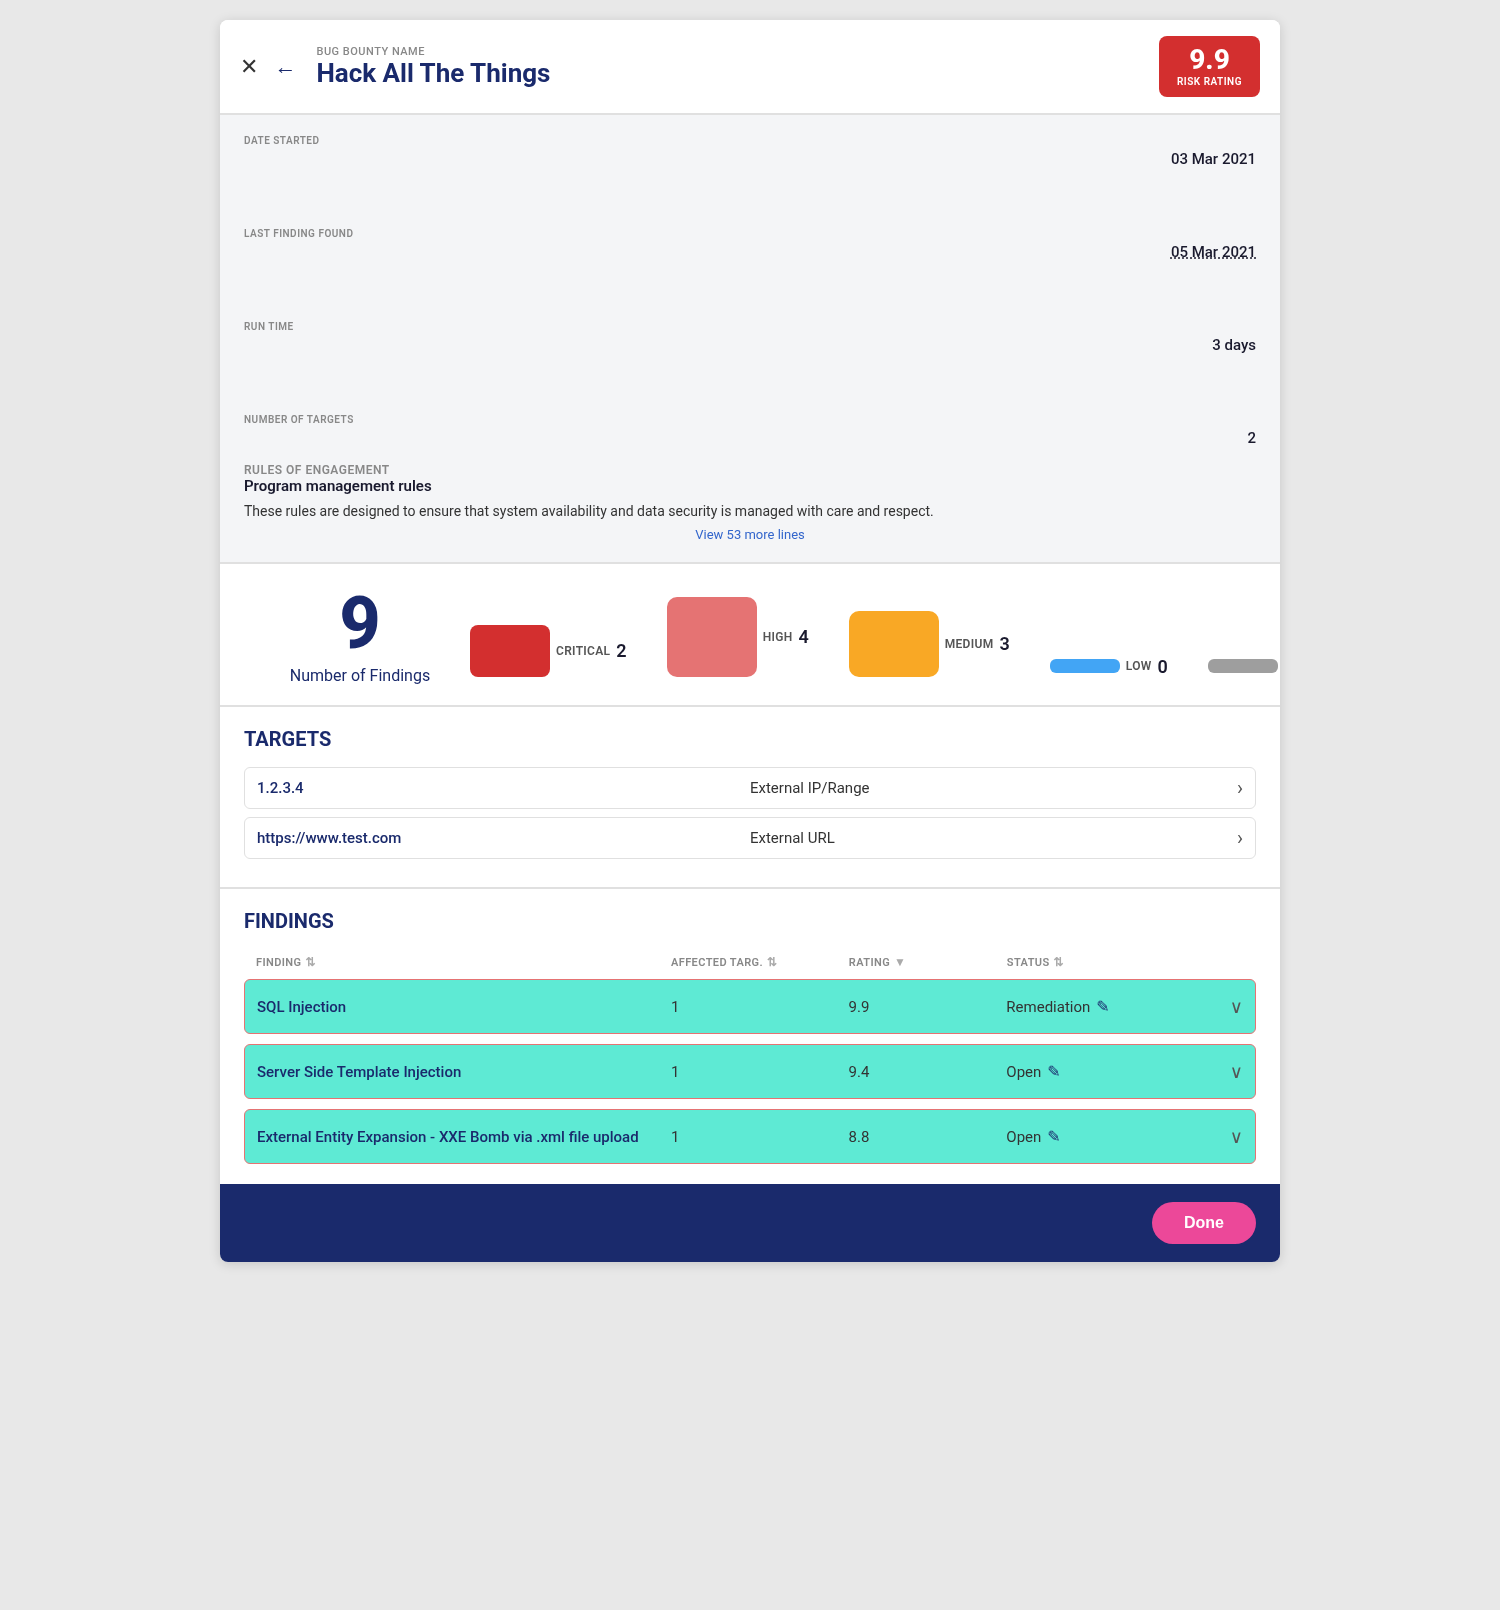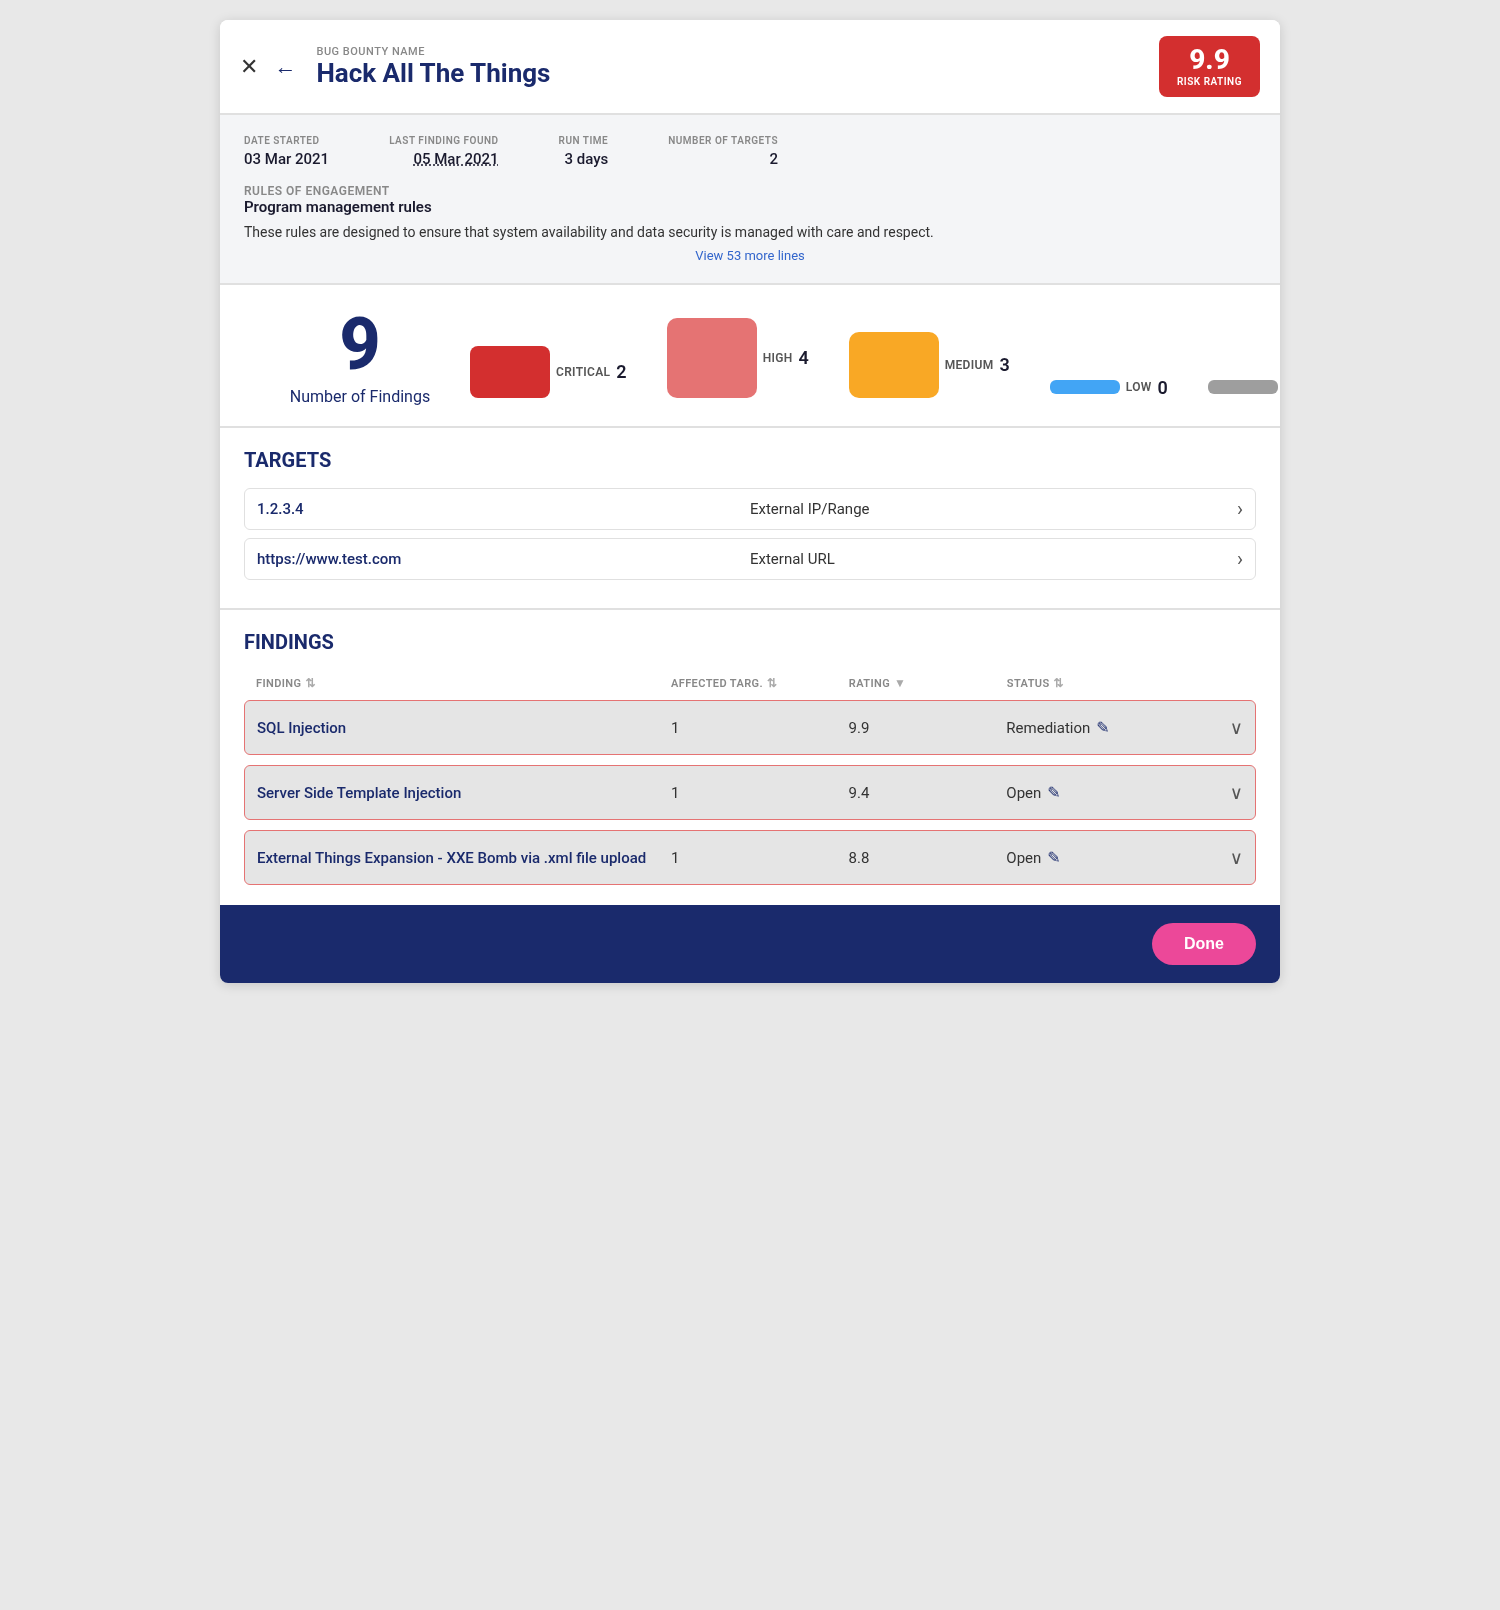--- a/index.html
+++ b/index.html
@@ -84,20 +84,21 @@
     
     .meta-section {
       background: #f4f5f7;
       padding: 20px 24px;
       border-bottom: 2px solid #e0e0e0;
     }
     .meta-row {
       display: flex;
       gap: 60px;
       margin-bottom: 16px;
+      flex-direction: column;
     }
     .meta-item {
       display: flex;
       flex-direction: column;
     }
     .meta-item-label {
       font-size: 10px;
       text-transform: uppercase;
       color: #888;
       font-weight: 600;
@@ -304,21 +305,21 @@
     .findings-col-header:nth-child(3) { width: 16%; }
     .findings-col-header:nth-child(4) { flex: 1; }
     .sort-icon { font-size: 12px; color: #aaa; }
     .finding-row {
       display: flex;
       align-items: center;
       padding: 16px 12px;
       border: 1.5px solid #e57373;
       border-radius: 6px;
       margin-bottom: 10px;
-      background: #e5e5e5;
+      background: #5eead4;
       cursor: pointer;
     }
     .finding-name {
       width: 42%;
       font-size: 15px;
       color: #1a2a6c;
       font-weight: 500;
     }
     .finding-targets {
       width: 18%;
@@ -496,21 +497,21 @@
       <span class="finding-targets">1</span>
       <span class="finding-rating">9.4</span>
       <span class="finding-status">
         Open
         <span class="edit-icon">✎</span>
       </span>
       <span class="chevron-icon">∨</span>
     </div>
 
     <div class="finding-row">
-      <span class="finding-name">External Things Expansion - XXE Bomb via .xml file upload</span>
+      <span class="finding-name">External Entity Expansion - XXE Bomb via .xml file upload</span>
       <span class="finding-targets">1</span>
       <span class="finding-rating">8.8</span>
       <span class="finding-status">
         Open
         <span class="edit-icon">✎</span>
       </span>
       <span class="chevron-icon">∨</span>
     </div>
   </div>
 

